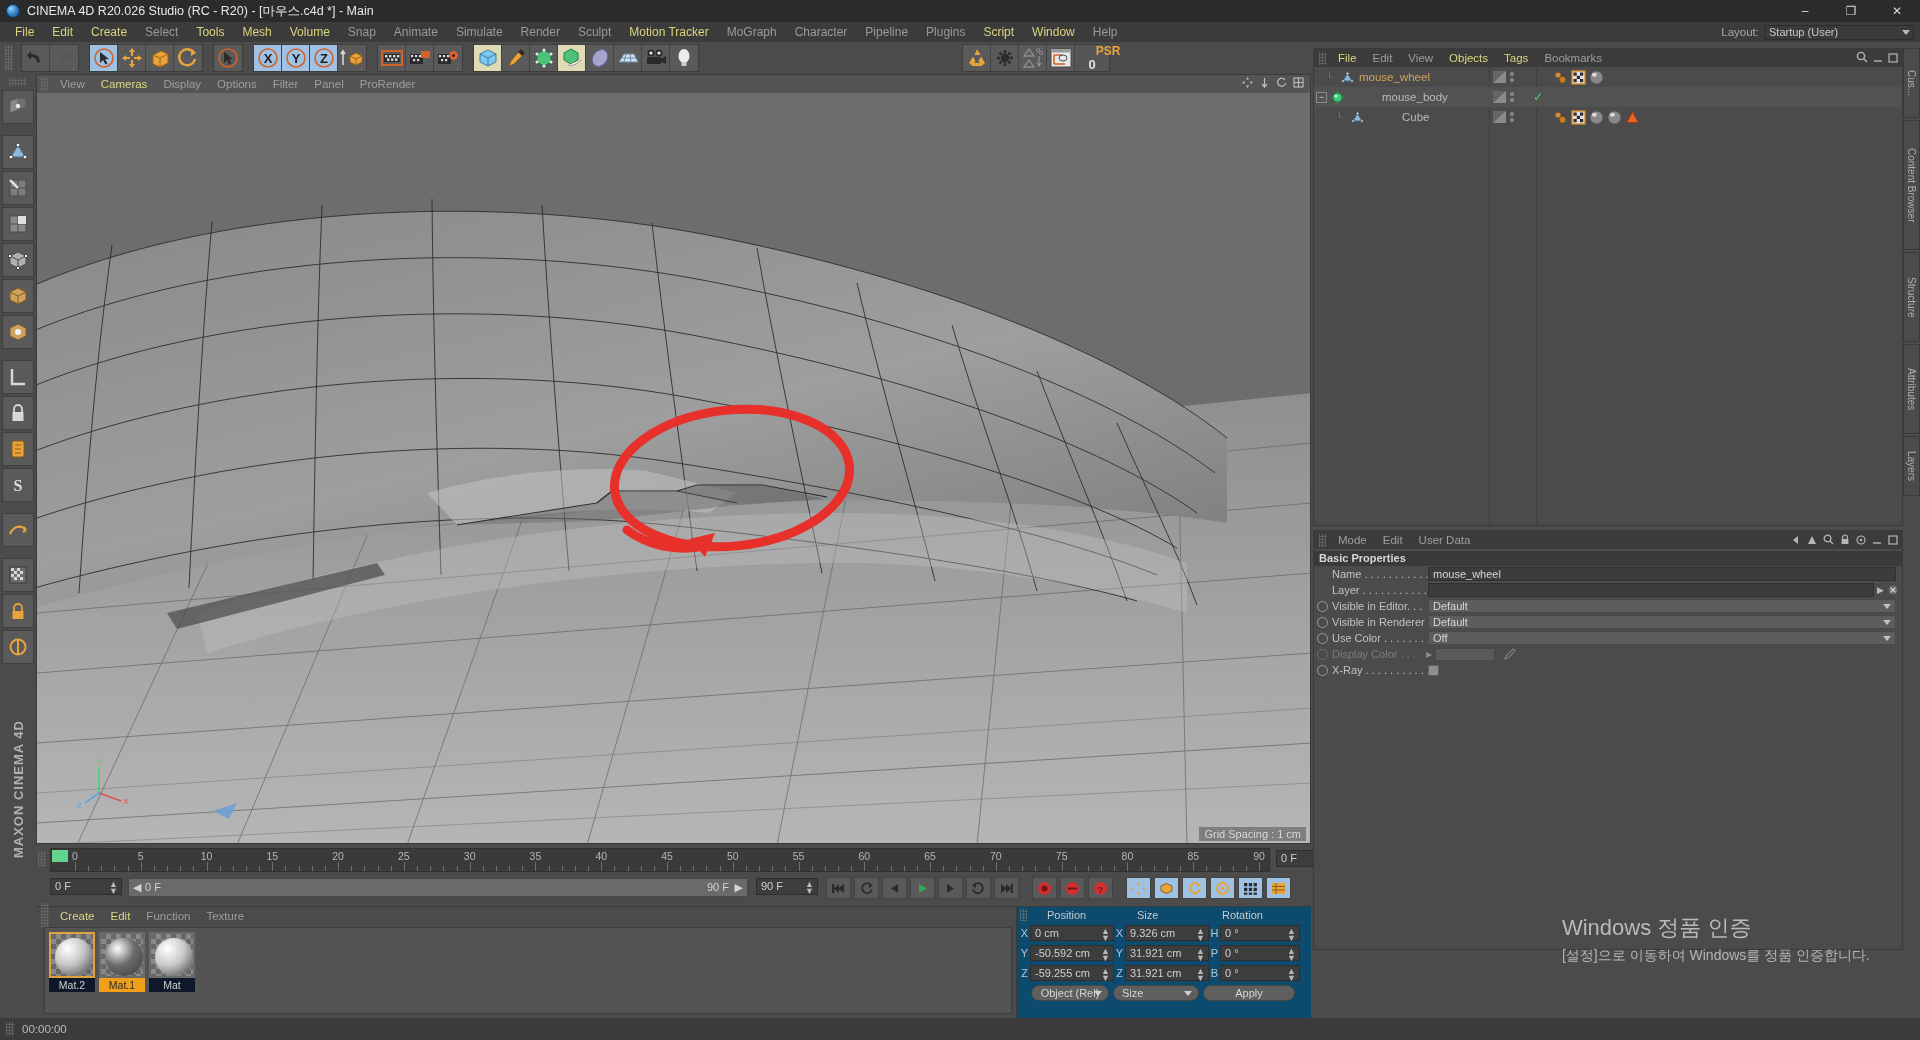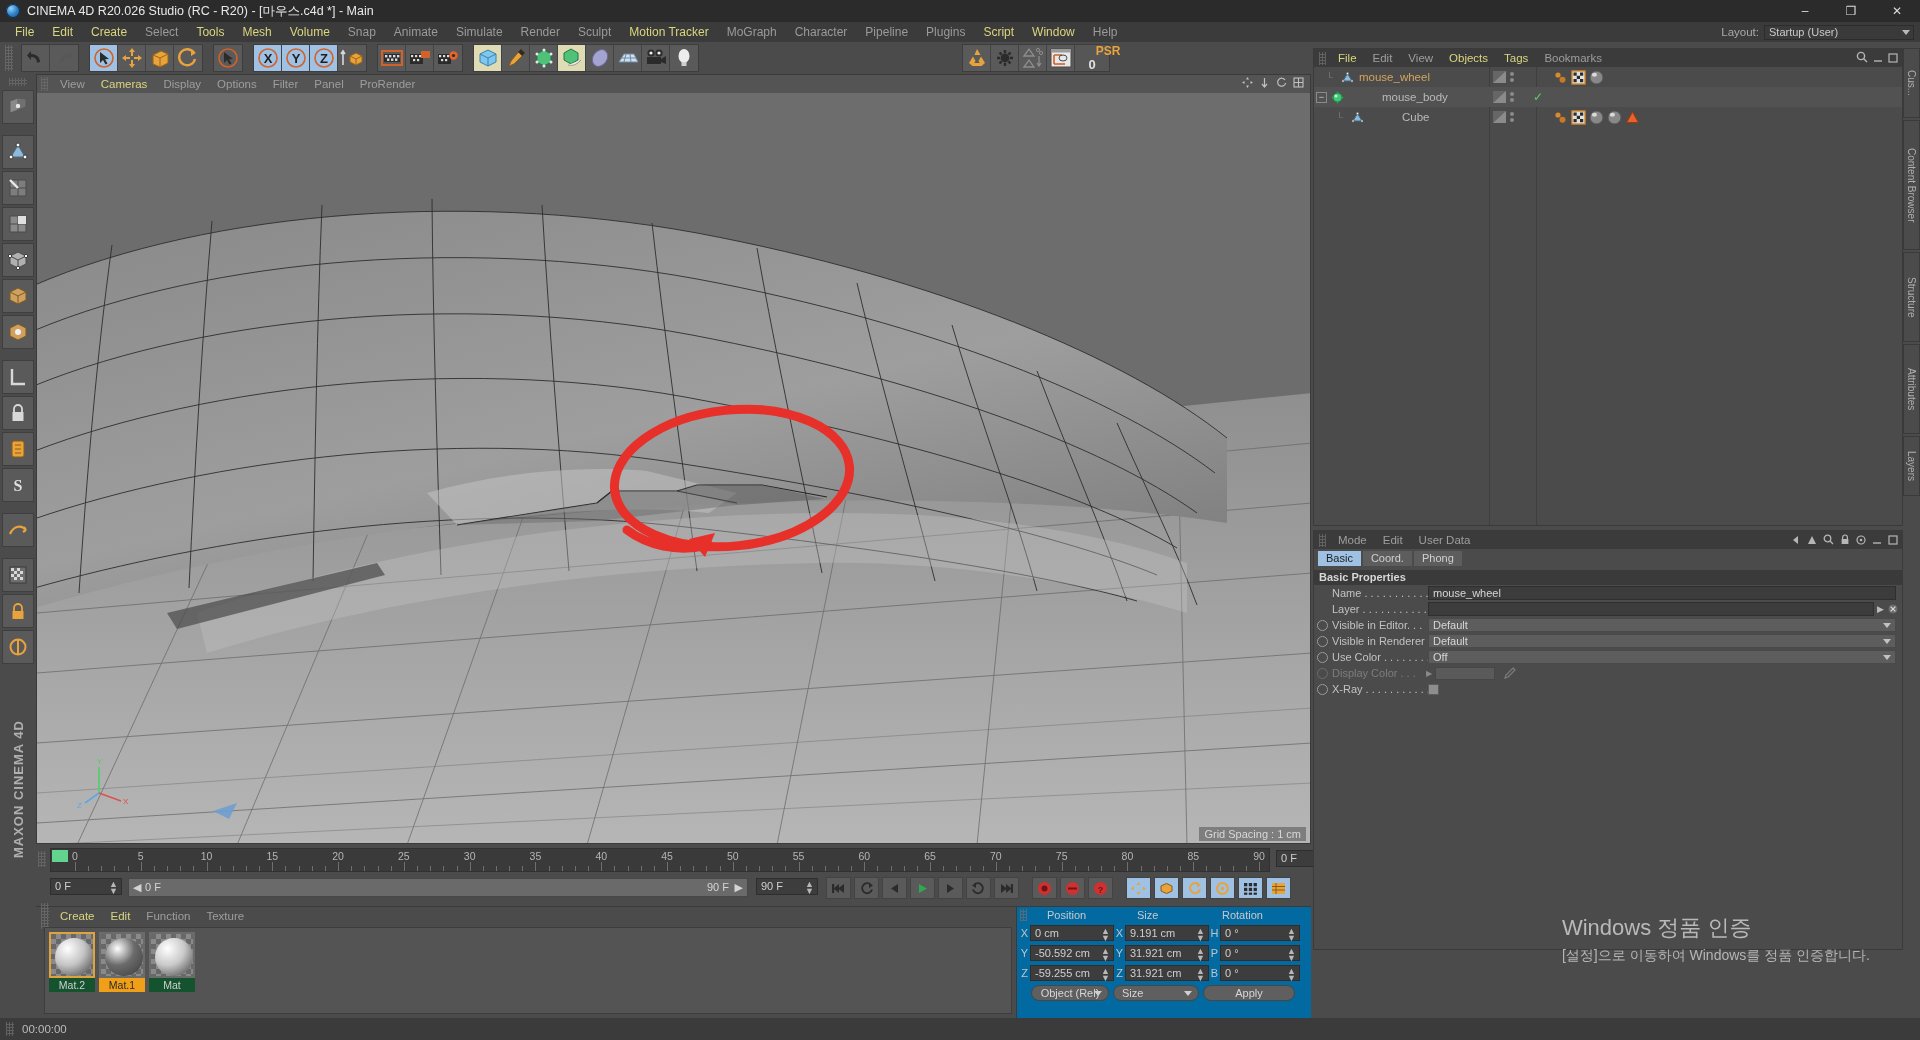--- a/index.html
+++ b/index.html
@@ -149,27 +149,27 @@
   .matcell{ width:46px; }
   .matthumb{
     width:46px; height:46px; border:2px solid #6b6b6b; position:relative; overflow:hidden;
     background-image:
       linear-gradient(45deg,#8a8a8a 25%,transparent 25%,transparent 75%,#8a8a8a 75%),
       linear-gradient(45deg,#8a8a8a 25%,#686868 25%,#686868 75%,#8a8a8a 75%);
     background-size:10px 10px; background-position:0 0,5px 5px;
   }
   .matcell.sel .matthumb{ border-color:#e0a33c; }
   .matsphere{ position:absolute; left:4px; top:4px; width:38px; height:38px; border-radius:50%; }
-  .matname{ font-size:10.5px; color:#cfcfcf; text-align:center; background:#14532d; height:14px; line-height:14px; overflow:hidden; }
+  .matname{ font-size:10.5px; color:#cfcfcf; text-align:center; background:#0f172a; height:14px; line-height:14px; overflow:hidden; }
   .matcell.active .matname{ background:#f0a018; color:#2b2b2b; }
 
   
   .coordpanel{
     position:absolute; left:1016px; top:906px; width:295px; height:112px;
-    background:#0369a1; border-left:1px solid #3a3a3a; border-top:1px solid #3a3a3a;
+    background:#0c4a6e; border-left:1px solid #3a3a3a; border-top:1px solid #3a3a3a;
   }
   .coordhdr{ height:16px; display:flex; align-items:center; font-size:11px; color:#c9c9c9; }
   .coordhdr .grip{ width:7px; height:12px; margin:0 4px 0 3px; }
   .coordhdr .ch{ position:absolute; }
   .coordrow{ display:flex; align-items:center; height:19px; margin-bottom:1px; }
   .axlbl{ width:11px; text-align:center; font-size:11px; color:#c4c4c4; }
   .coordpanel .numfield{ height:16px; line-height:14px; }
   .cbtn{
     height:16px; background:#5f5f5f; border:1px solid #464646; border-radius:8px;
     color:#d5d5d5; font-size:11px; display:flex; align-items:center; justify-content:center;
@@ -1060,21 +1060,21 @@
       <div class="grip"></div>
       <div class="ch" style="left:30px">Position</div>
       <div class="ch" style="left:120px">Size</div>
       <div class="ch" style="left:205px">Rotation</div>
     </div>
     <div id="coordrows" style="padding-left:2px;">
         <div class="coordrow">
           <div class="axlbl">X</div>
           <div class="numfield" style="width: 84px;"><span>0 cm</span><span class="spin">▲<br>▼</span></div>
           <div class="axlbl">X</div>
-          <div class="numfield" style="width: 84px;"><span>9.191 cm</span><span class="spin">▲<br>▼</span></div>
+          <div class="numfield" style="width: 84px;"><span>9.326 cm</span><span class="spin">▲<br>▼</span></div>
           <div class="axlbl">H</div>
           <div class="numfield" style="width: 80px;"><span>0 °</span><span class="spin">▲<br>▼</span></div>
         </div>
         <div class="coordrow">
           <div class="axlbl">Y</div>
           <div class="numfield" style="width: 84px;"><span>-50.592 cm</span><span class="spin">▲<br>▼</span></div>
           <div class="axlbl">Y</div>
           <div class="numfield" style="width: 84px;"><span>31.921 cm</span><span class="spin">▲<br>▼</span></div>
           <div class="axlbl">P</div>
           <div class="numfield" style="width: 80px;"><span>0 °</span><span class="spin">▲<br>▼</span></div>
@@ -1325,25 +1325,20 @@
               <path d="M1 8 H9" stroke="#b6b6b6" stroke-width="1.4"></path>
             </svg>
         </span>
         <span>
           <svg width="10" height="10" viewBox="0 0 10 10">
               <rect x="1" y="1" width="8" height="8" fill="none" stroke="#b6b6b6" stroke-width="1.2"></rect>
             </svg>
         </span>
       </div>
     </div>
-    <div class="atabs" id="atabs">
-        <div class="atab sel">Basic</div>
-        <div class="atab">Coord.</div>
-        <div class="atab">Phong</div>
-      </div>
     <div class="asection">Basic Properties</div>
     <div id="afields">
         <div class="arow">
           <div class="aradio" style="visibility: hidden;"></div>
           <div class="alabel">Name . . . . . . . . . . .</div>
           <div class="afield dark"><span>mouse_wheel</span></div>
           <div style="width: 6px;"></div>
         </div>
         <div class="arow">
           <div class="aradio" style="visibility: hidden;"></div>

